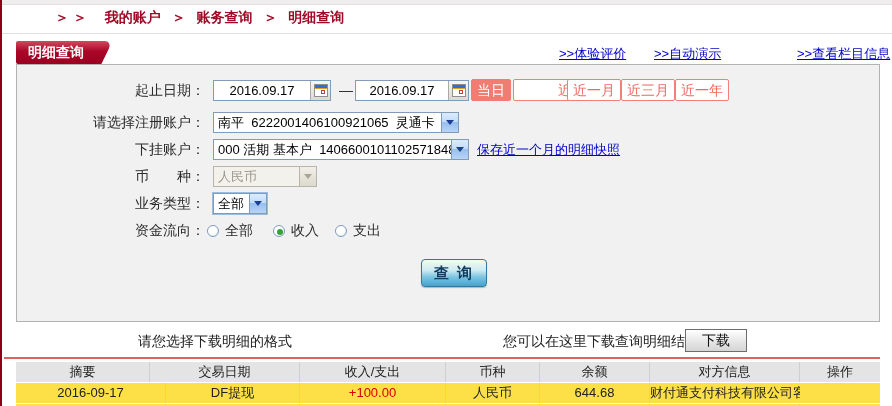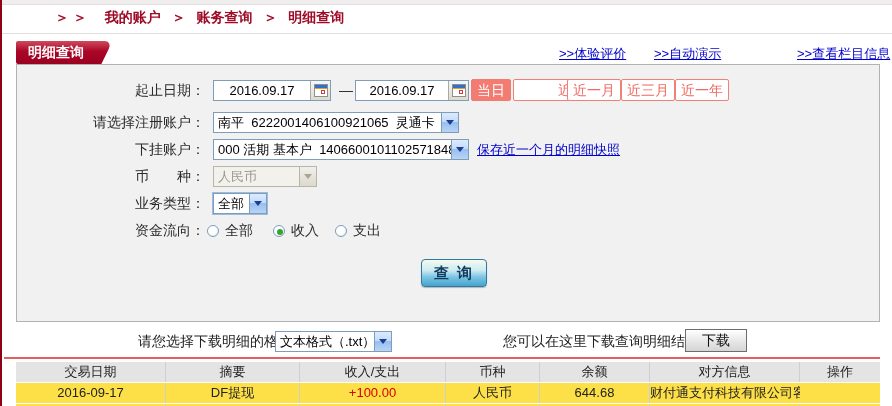--- a/index.html
+++ b/index.html
@@ -175,35 +175,29 @@
     </span>
     <span class="fgroup" style="left:318px;">
       <span class="radio"></span>
       <span>支出</span>
     </span>
 
     <div class="qbtn">查 询</div>
   </div>
 
   <span class="dl-label" style="left:138px;top:331px;">请您选择下载明细的格式</span>
-  <div class="xpsel" style="left:275px;top:331px;width:117px;">
-    <span class="xpsel-val">文本格式（.txt）</span>
-    <span class="xpsel-btn">
-        <span class="arr"></span>
-      </span>
-  </div>
   <span class="dl-label" style="left:503px;top:331px;">您可以在这里下载查询明细结果</span>
   <div class="dlbtn">下载</div>
 
   <div class="redline"></div>
 
   <div class="tbl">
     <div class="trow thead">
+      <span class="tc c1">摘要</span>
       <span class="tc c0">交易日期</span>
-      <span class="tc c1">摘要</span>
       <span class="tc c2">收入/支出</span>
       <span class="tc c3">币种</span>
       <span class="tc c4">余额</span>
       <span class="tc c5">对方信息</span>
       <span class="tc c6">操作</span>
     </div>
     <div class="trow">
       <span class="tc c0">2016-09-17</span>
       <span class="tc c1">DF提现</span>
       <span class="tc c2 amt">+100.00</span>

